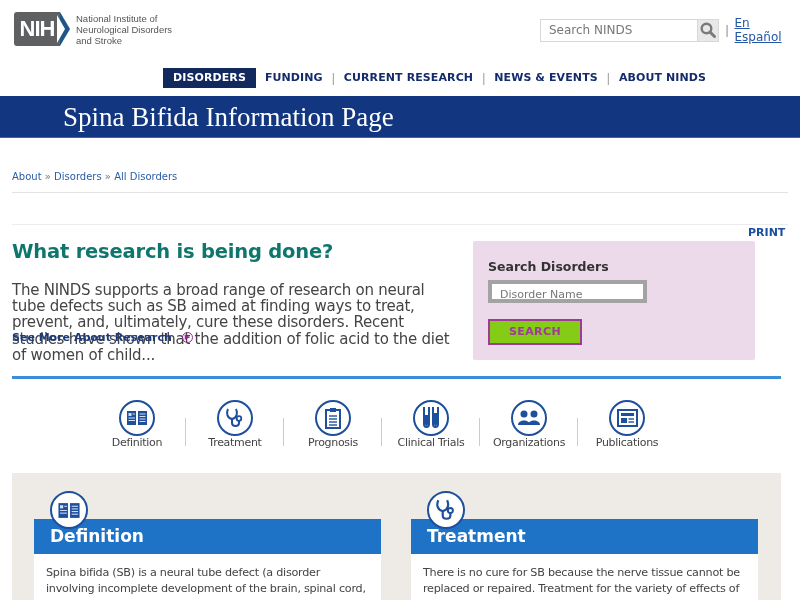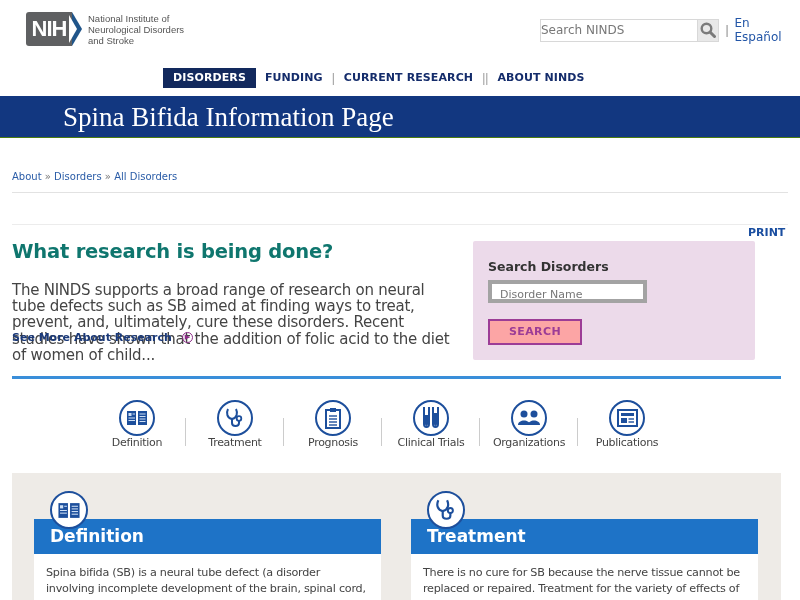--- a/index.html
+++ b/index.html
@@ -2,31 +2,31 @@
 <html><head>
 <meta charset="utf-8">
 <style>
   * { box-sizing: border-box; margin: 0; padding: 0; }
   html, body { width: 800px; height: 600px; overflow: hidden; background: #fff; }
   body { font-family: "Liberation Sans", "DejaVu Sans", sans-serif; color: #333; position: relative; }
 
   
   .header { position: absolute; left: 0; top: 0; width: 800px; height: 60px; }
   .logo { position: absolute; left: 14px; top: 12px; display: flex; align-items: center; }
-  .logo-box { width: 46px; height: 34px; background: #5f6062; border-radius: 3px 0 0 3px; color: #fff; font-weight: bold; font-size: 22px; line-height: 34px; text-align: center; letter-spacing: -1px; font-family: "Liberation Sans", sans-serif; margin-left: 12px; }
+  .logo-box { width: 46px; height: 34px; background: #5f6062; border-radius: 3px 0 0 3px; color: #fff; font-weight: bold; font-size: 22px; line-height: 34px; text-align: center; letter-spacing: -1px; font-family: "Liberation Sans", sans-serif; }
   .logo-chev { width: 0; height: 0; border-top: 17px solid transparent; border-bottom: 17px solid transparent; border-left: 10px solid #20558a; margin-left: 0; position: relative; }
   .logo-chev::after { content: ""; position: absolute; left: -13px; top: -14px; border-top: 14px solid transparent; border-bottom: 14px solid transparent; border-left: 8px solid #fff; }
   .logo-text { margin-left: 6px; font-size: 9.5px; line-height: 11px; color: #555; font-family: "Liberation Sans", sans-serif; }
   .logo-text div { white-space: nowrap; }
 
   .search-top { position: absolute; left: 540px; top: 16px; display: flex; align-items: center; }
-  .search-top-input { width: 158px; height: 23px; border: 1px solid #d8d8d8; border-right: none; font-size: 12px; color: #777; font-family: "DejaVu Sans", sans-serif; line-height: 21px; background: #fff; }
+  .search-top-input { width: 158px; height: 23px; border: 1px solid #d8d8d8; border-right: none; font-size: 12px; color: #777; padding-left: 8px; font-family: "DejaVu Sans", sans-serif; line-height: 21px; background: #fff; }
   .search-top-btn { width: 23px; height: 23px; background: #e8e8e8; border: 1px solid #d8d8d8; display: flex; align-items: center; justify-content: center; }
   .sep-bar { margin: 0 6px 0 6px; color: #888; font-size: 12px; }
-  .espanol { color: #2356a7; font-size: 12px; font-family: "DejaVu Sans", sans-serif; }
+  .espanol { color: #2356a7; font-size: 12px; text-decoration: underline; font-family: "DejaVu Sans", sans-serif; }
 
   
   .nav { position: absolute; left: 163px; top: 68px; display: flex; align-items: center; height: 20px; }
   .nav-item { font-size: 11px; font-weight: bold; color: #142c6b; font-family: "DejaVu Sans", sans-serif; padding: 0 9px; height: 20px; line-height: 20px; letter-spacing: 0.1px; }
   .nav-item.active { background: #12295d; color: #fff; padding: 0 10px; }
   .nav-sep { color: #999; font-size: 12px; }
 
   
   .banner-top { position: absolute; left: 0; top: 107px; width: 800px; height: 5px; background: #9a3f95; }
   .banner { position: absolute; left: 0; top: 96px; width: 800px; height: 42px; background: #123780; border-bottom: 1px solid #4d7c0f; padding-left: 48px; }
@@ -42,21 +42,21 @@
   
   .research-title { position: absolute; left: 12px; top: 240px; font-size: 19.5px; font-weight: bold; color: #0f766e; font-family: "DejaVu Sans", sans-serif; letter-spacing: -0.2px; }
   .research-body { position: absolute; left: 12px; top: 282px; width: 445px; font-size: 15px; line-height: 16.2px; color: #444; font-family: "DejaVu Sans", sans-serif; letter-spacing: -0.25px; }
   .see-more { position: absolute; left: 12px; top: 331px; display: flex; align-items: center; font-size: 11px; font-weight: bold; color: #1b3a7a; font-family: "DejaVu Sans", sans-serif; }
   .see-more .arrow { margin-left: 10px; width: 11px; height: 11px; border: 1.5px solid #8e2d8a; border-radius: 50%; font-size: 7px; color: #8e2d8a; display: flex; align-items: center; justify-content: center; line-height: 1; }
 
   
   .sd-box { position: absolute; left: 473px; top: 241px; width: 282px; height: 119px; background: #ecdaea; border-radius: 2px; }
   .sd-title { position: absolute; left: 15px; top: 18px; font-size: 12.5px; font-weight: bold; color: #333; font-family: "DejaVu Sans", sans-serif; }
   .sd-input { position: absolute; left: 15px; top: 39px; width: 159px; height: 23px; background: #fff; border: 4px solid #a3a3a3; font-size: 11px; color: #777; padding-left: 8px; line-height: 21px; font-family: "DejaVu Sans", sans-serif; }
-  .sd-btn { position: absolute; left: 15px; top: 78px; width: 94px; height: 26px; background: #fca5a5; border: 2px solid #9c3c96; color: #9c3c96; font-size: 11px; font-weight: bold; text-align: center; line-height: 22px; font-family: "DejaVu Sans", sans-serif; letter-spacing: 0.4px; }
+  .sd-btn { position: absolute; left: 15px; top: 78px; width: 94px; height: 26px; background: #84cc16; border: 2px solid #9c3c96; color: #9c3c96; font-size: 11px; font-weight: bold; text-align: center; line-height: 22px; font-family: "DejaVu Sans", sans-serif; letter-spacing: 0.4px; }
 
   .blue-rule { position: absolute; left: 12px; top: 376px; width: 769px; height: 3px; background: #3a8ed9; }
 
   
   .icon-nav { position: absolute; left: 88px; top: 400px; display: flex; }
   .icon-tab { width: 98px; display: flex; flex-direction: column; align-items: center; position: relative; }
   .icon-tab .circle { width: 36px; height: 36px; border: 2px solid #1d4f9c; border-radius: 50%; display: flex; align-items: center; justify-content: center; background: #fff; }
   .icon-tab .lbl { font-size: 11px; color: #444; margin-top: 0px; font-family: "DejaVu Sans", sans-serif; letter-spacing: -0.3px; }
   .icon-tab .divider { position: absolute; right: 0; top: 18px; width: 1px; height: 28px; background: #ccc; }
 
@@ -94,20 +94,21 @@
     <a class="espanol">En Español</a>
   </div>
 </div>
 
 <div class="nav">
   <div class="nav-item active">DISORDERS</div>
   <div class="nav-item">FUNDING</div>
   <span class="nav-sep">|</span>
   <div class="nav-item">CURRENT RESEARCH</div>
   <span class="nav-sep">|</span>
+  <div class="nav-item">NEWS &amp; EVENTS</div>
   <span class="nav-sep">|</span>
   <div class="nav-item">ABOUT NINDS</div>
 </div>
 
 <div class="banner-top"></div>
 <div class="banner">
   <h1>Spina Bifida Information Page</h1>
 </div>
 
 <div class="breadcrumb">

